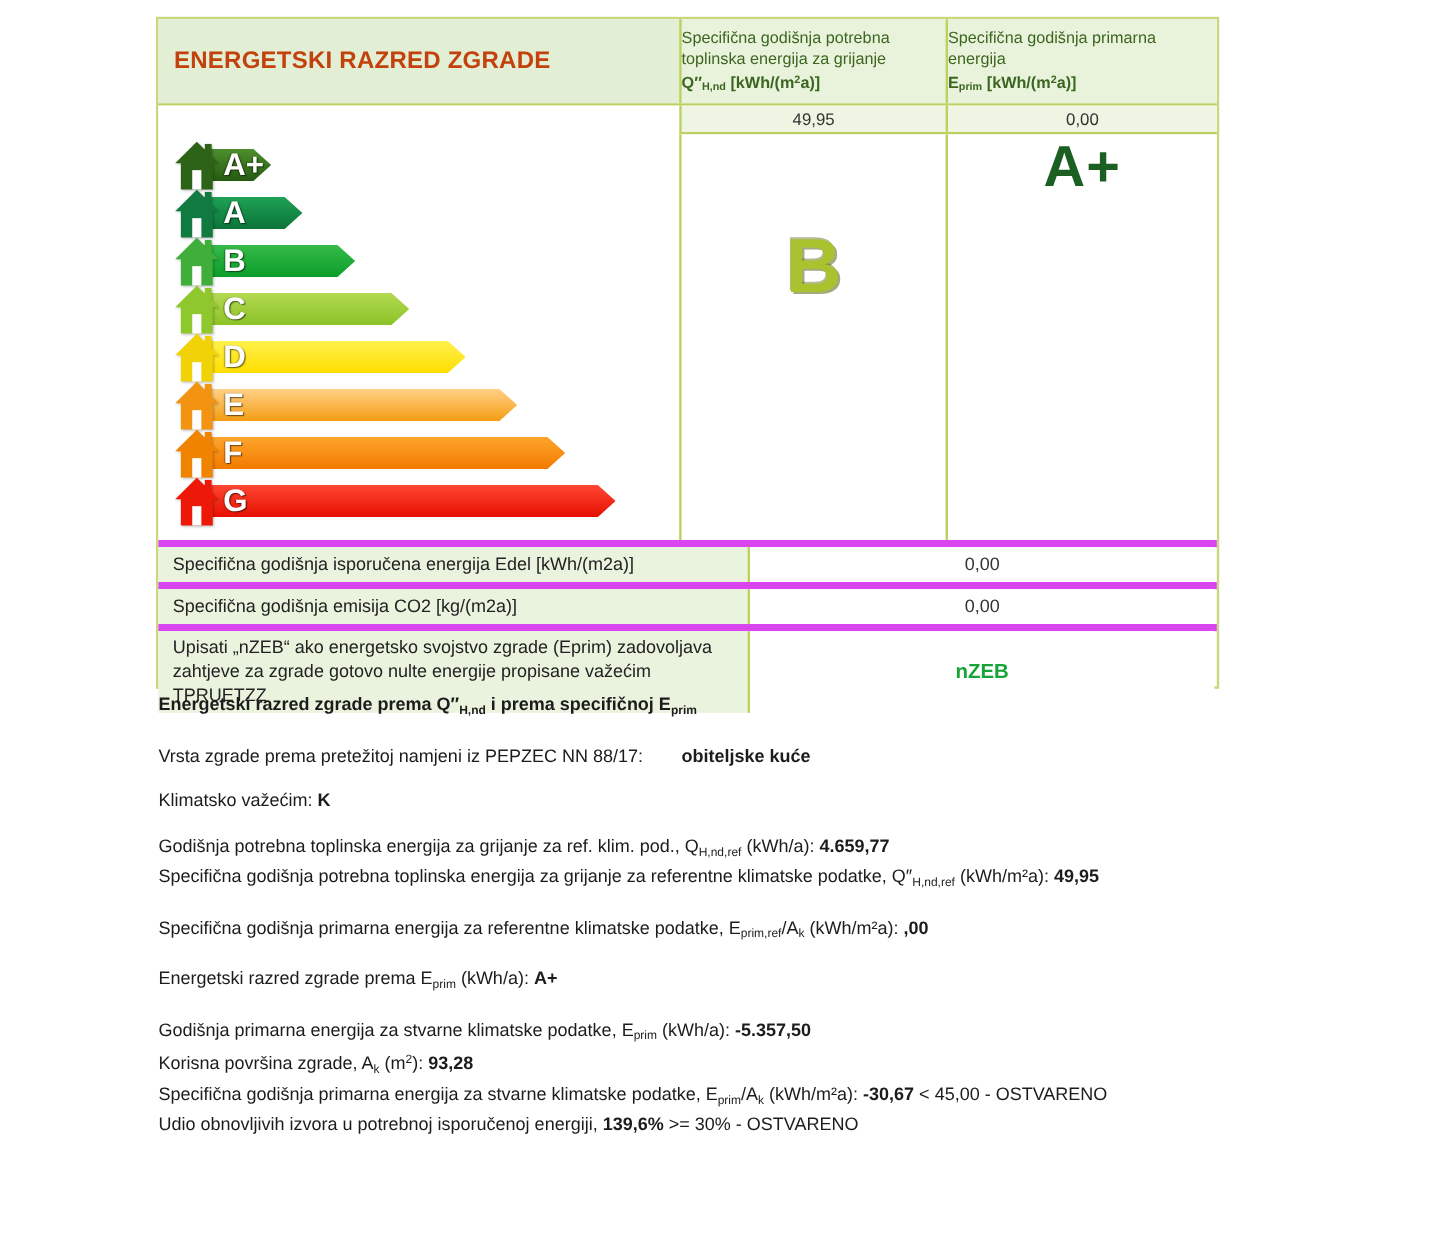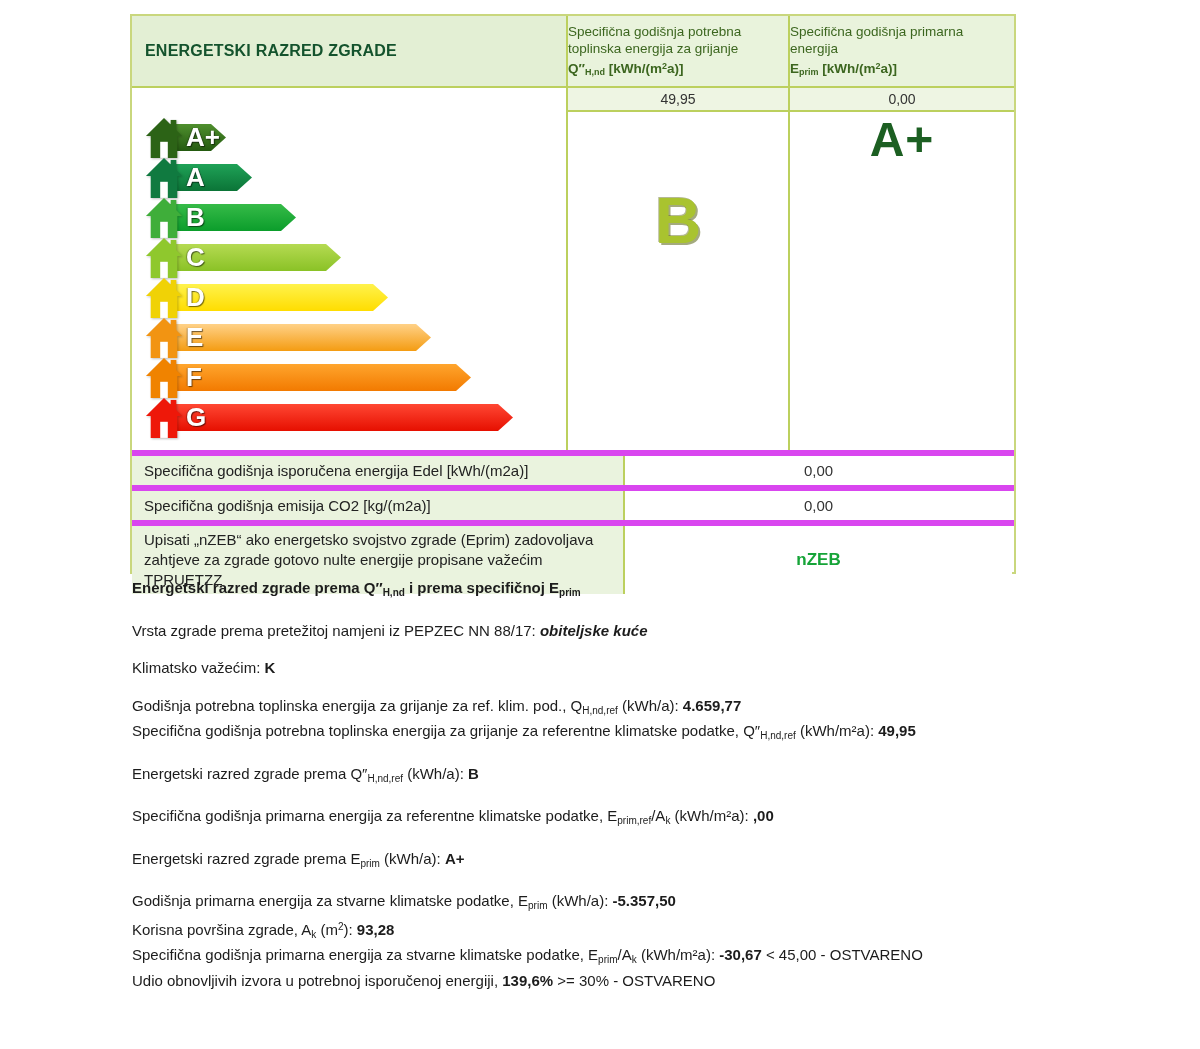--- a/index.html
+++ b/index.html
@@ -3,21 +3,21 @@
 <meta charset="utf-8">
 <style>
   html,body{margin:0;padding:0;background:#ffffff;}
   body{width:1200px;height:1049px;position:relative;font-family:"Liberation Sans",sans-serif;color:#1c1c1c;}
 
   
   .cert{position:absolute;left:130px;top:14px;width:886px;border:2px solid #c9d77d;box-sizing:border-box;background:#fff;}
   .row-head{display:grid;grid-template-columns:434px 222px 226px;height:70px;border-bottom:2px solid #bcd05e;}
   .cell{box-sizing:border-box;}
   .title-cell{background:#e3efd4;display:flex;align-items:center;padding-left:13px;}
-  .title-cell span{font-size:16px;font-weight:bold;color:#14532d;letter-spacing:.2px;}
+  .title-cell span{font-size:20px;font-weight:bold;color:#c2410c;letter-spacing:.2px;}
   .head-col{background:#e9f3dc;border-left:2px solid #bcd05e;padding-top:7px;
             font-size:13.5px;line-height:17px;color:#3c661f;}
   .head-col .formula{font-weight:bold;margin-top:1px;}
   .row-mid{display:grid;grid-template-columns:434px 222px 226px;grid-template-rows:24px 338px;}
   .chart-left{grid-row:1/3;background:#fff;position:relative;overflow:hidden;}
   .val-cell{background:#eef5e3;border-left:2px solid #bcd05e;border-bottom:2px solid #bcd05e;
             display:flex;align-items:center;justify-content:center;font-size:14px;color:#333;}
   .chart-cell{background:#fff;border-left:2px solid #bcd05e;position:relative;}
   .big-rating-b{position:absolute;top:72px;left:0;right:0;text-align:center;
                 font-size:64px;font-weight:bold;
@@ -44,21 +44,21 @@
   .brow.r1,.brow.r2{height:29px;}
   .brow.r3{height:46px;}
   .brow.r3 .val{font-weight:bold;font-size:17px;}
 
   
   .details{position:absolute;left:132px;top:578px;width:980px;}
   .details .block{margin:17px 0 0 0;}
   .details .block:first-child{margin-top:0;}
   .details .line{font-size:15px;line-height:20.5px;white-space:nowrap;}
   .details .b{font-weight:bold;}
-  .details .i{font-style:italic;}
+  .details .i{margin-left:28px;}
   .sgsub{font-size:10px;vertical-align:-3px;}
   .sgsup{font-size:10px;vertical-align:5px;}
   .head-col .sgsub{font-size:9px;vertical-align:-2px;}
   .head-col .sgsup{font-size:9px;vertical-align:4px;}
 </style>
 </head>
 <body>
 
 <div class="cert">
 
@@ -200,23 +200,20 @@
       <div class="line"><span>Vrsta zgrade prema pretežitoj namjeni iz PEPZEC NN 88/17: </span><span class="b i">obiteljske kuće</span></div>
     </div>
     <div class="block">
       <div class="line"><span>Klimatsko važećim: </span><span class="b">K</span></div>
     </div>
     <div class="block">
       <div class="line"><span>Godišnja potrebna toplinska energija za grijanje za ref. klim. pod., Q</span><span class="sgsub">H,nd,ref</span><span> (kWh/a): </span><span class="b">4.659,77</span></div>
       <div class="line"><span>Specifična godišnja potrebna toplinska energija za grijanje za referentne klimatske podatke, Q″</span><span class="sgsub">H,nd,ref</span><span> (kWh/m²a): </span><span class="b">49,95</span></div>
     </div>
     <div class="block">
-      <div class="line"><span>Energetski razred zgrade prema Q″</span><span class="sgsub">H,nd,ref</span><span> (kWh/a): </span><span class="b">B</span></div>
-    </div>
-    <div class="block">
       <div class="line"><span>Specifična godišnja primarna energija za referentne klimatske podatke, E</span><span class="sgsub">prim,ref</span><span>/A</span><span class="sgsub">k</span><span> (kWh/m²a): </span><span class="b">,00</span></div>
     </div>
     <div class="block">
       <div class="line"><span>Energetski razred zgrade prema E</span><span class="sgsub">prim</span><span> (kWh/a): </span><span class="b">A+</span></div>
     </div>
     <div class="block">
       <div class="line"><span>Godišnja primarna energija za stvarne klimatske podatke, E</span><span class="sgsub">prim</span><span> (kWh/a): </span><span class="b">-5.357,50</span></div>
       <div class="line"><span>Korisna površina zgrade, A</span><span class="sgsub">k</span><span> (m</span><span class="sgsup">2</span><span>): </span><span class="b">93,28</span></div>
       <div class="line"><span>Specifična godišnja primarna energija za stvarne klimatske podatke, E</span><span class="sgsub">prim</span><span>/A</span><span class="sgsub">k</span><span> (kWh/m²a): </span><span class="b">-30,67</span><span> &lt; 45,00 - OSTVARENO</span></div>
       <div class="line"><span>Udio obnovljivih izvora u potrebnoj isporučenoj energiji, </span><span class="b">139,6%</span><span> &gt;= 30% - OSTVARENO</span></div>

